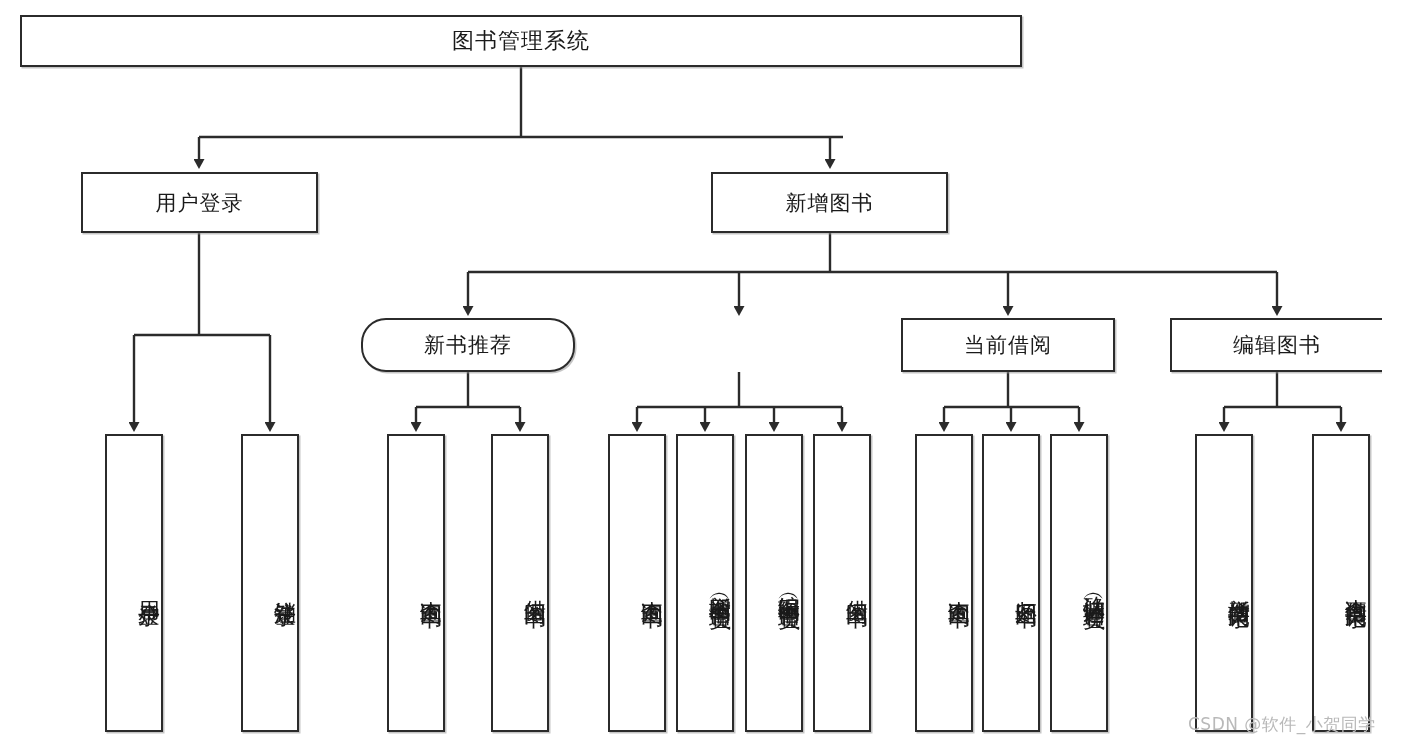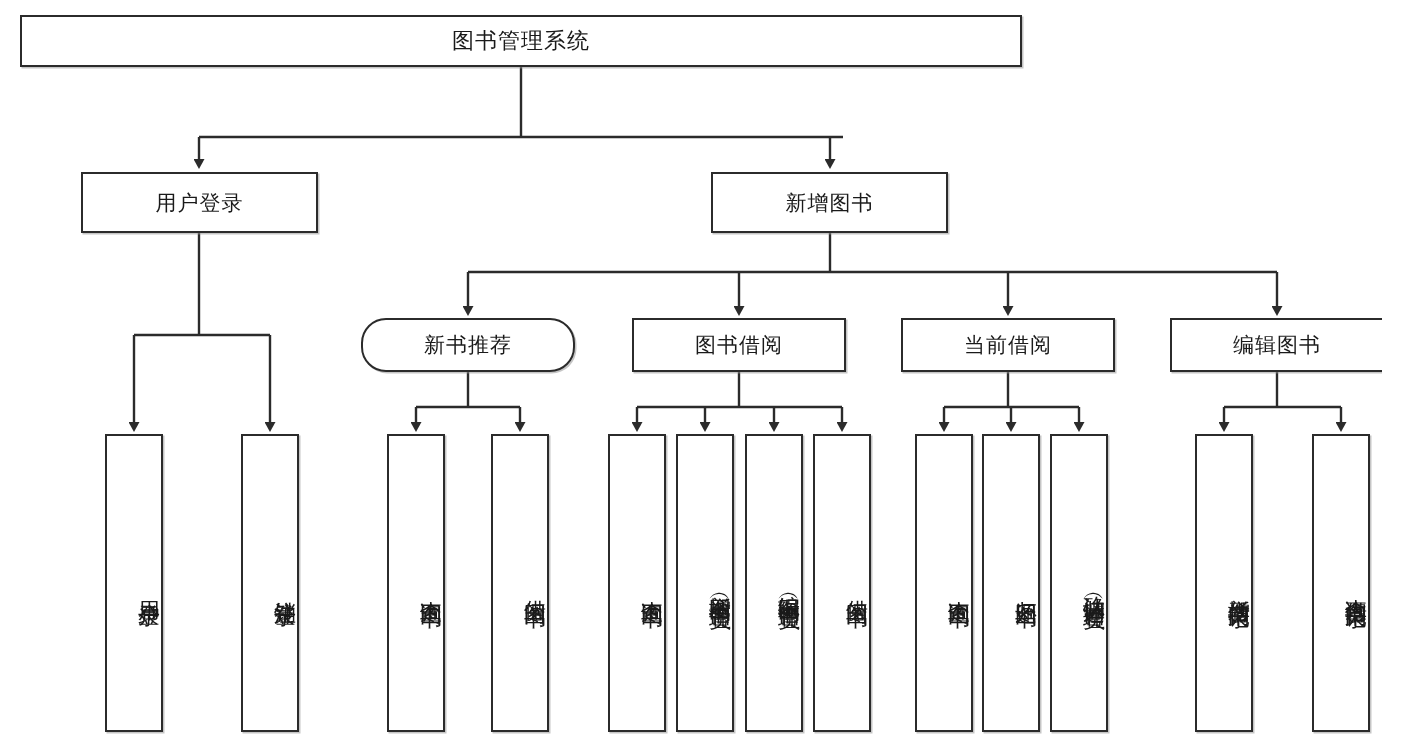--- a/index.html
+++ b/index.html
@@ -134,23 +134,20 @@
   <div class="node node-h" style="left:81px; top:172px; width:237px; height:61px;">
     <span>用户登录</span>
   </div>
   <div class="node node-h" style="left:711px; top:172px; width:237px; height:61px;">
     <span>新增图书</span>
   </div>
 
   <div class="node node-h" style="left:361px; top:318px; width:214px; height:54px;border-radius:25px;">
     <span>新书推荐</span>
   </div>
-  <div class="node node-h" style="left:632px; top:318px; width:214px; height:54px;">
-    <span>图书借阅</span>
-  </div>
   <div class="node node-h" style="left:901px; top:318px; width:214px; height:54px;">
     <span>当前借阅</span>
   </div>
   <div class="node node-h" style="left:1170px; top:318px; width:214px; height:54px;">
     <span>编辑图书</span>
   </div>
 
   <div class="node node-v" style="left:105px; top:434px; width:58px; height:298px;">
     <span>用户登录</span>
   </div>
@@ -188,14 +185,15 @@
     <span>确认归还（管理员）</span>
   </div>
 
   <div class="node node-v" style="left:1195px; top:434px; width:58px; height:298px;">
     <span>新增借阅记录</span>
   </div>
   <div class="node node-v" style="left:1312px; top:434px; width:58px; height:298px;">
     <span>查询借阅记录</span>
   </div>
 
+  <div class="watermark">CSDN @软件_小贺同学</div>
 
 </div>
 
 </body></html>

